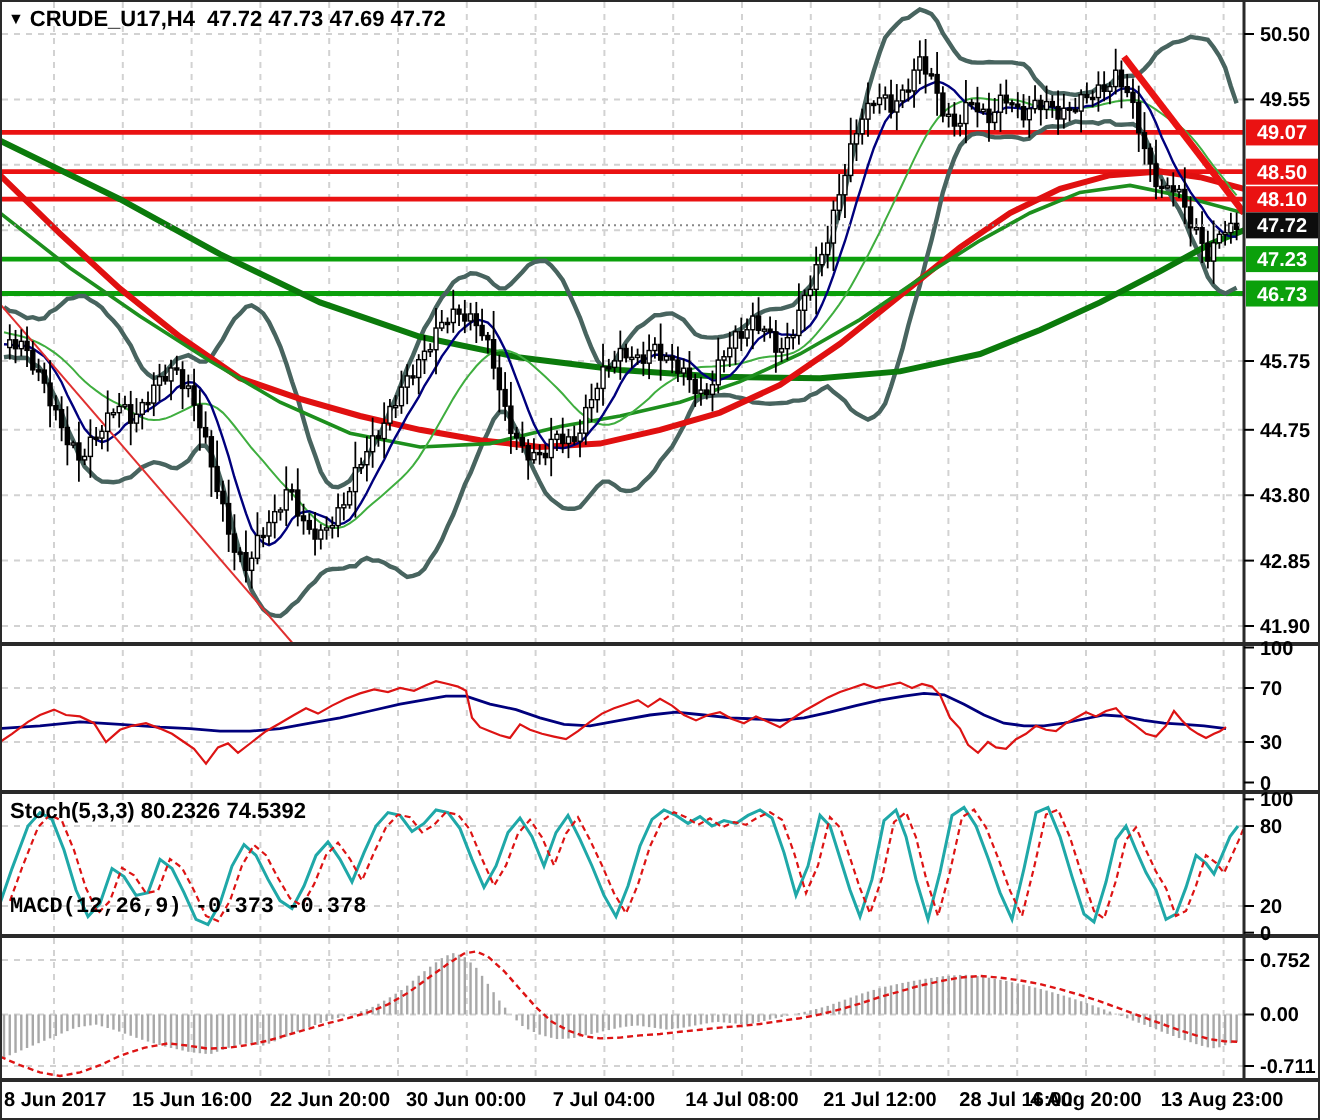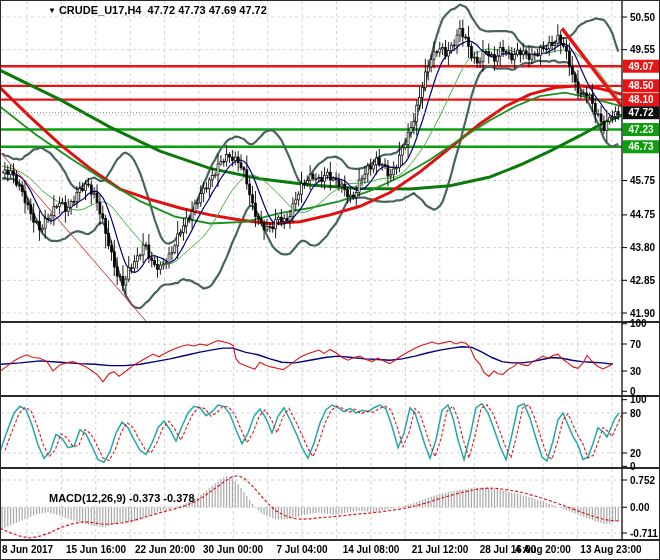--- a/index.html
+++ b/index.html
@@ -1,25 +1,25 @@
 <!DOCTYPE html>
 <html><head>
 <meta charset="utf-8">
 <style>
   html,body{margin:0;padding:0;background:#fff;}
   #root{position:relative;width:660px;height:560px;background:#fff;overflow:hidden;
         font-family:"Liberation Sans",sans-serif;}
   #plot{position:absolute;left:0;top:0;}
   .ovl{position:absolute;color:#000;font-size:11px;font-weight:700;white-space:pre;
-       font-family:"Liberation Sans",sans-serif;margin-left:44px;}
+       font-family:"Liberation Sans",sans-serif;}
   #titlebar{left:4px;top:4px;}
   #titlebar .marker{font-size:8px;vertical-align:1px;margin-right:3px;}
   #rsiLabel{left:5px;top:326px;}
   #stochLabel{left:5px;top:400px;}
-  #macdLabel{left:5px;top:492px;}
+  #macdLabel{left:5px;top:448px;font-family:Liberation Mono, monospace;}
 </style>
 </head>
 <body>
 
 <div id="root">
   <svg id="plot" width="660" height="560">
       <rect x="0" y="0" width="660" height="560" fill="#ffffff"></rect>
       <defs>
         <clipPath id="clipMain">
           <rect x="1" y="1" width="621" height="320"></rect>
@@ -811,14 +811,15 @@
         <text x="233" y="553" text-anchor="middle" font-size="10" font-weight="600" font-family="&quot;Liberation Sans&quot;,sans-serif" fill="#000000">30 Jun 00:00</text>
         <text x="302" y="553" text-anchor="middle" font-size="10" font-weight="600" font-family="&quot;Liberation Sans&quot;,sans-serif" fill="#000000">7 Jul 04:00</text>
         <text x="371" y="553" text-anchor="middle" font-size="10" font-weight="600" font-family="&quot;Liberation Sans&quot;,sans-serif" fill="#000000">14 Jul 08:00</text>
         <text x="440" y="553" text-anchor="middle" font-size="10" font-weight="600" font-family="&quot;Liberation Sans&quot;,sans-serif" fill="#000000">21 Jul 12:00</text>
         <text x="508" y="553" text-anchor="middle" font-size="10" font-weight="600" font-family="&quot;Liberation Sans&quot;,sans-serif" fill="#000000">28 Jul 16:00</text>
         <text x="543" y="553" text-anchor="middle" font-size="10" font-weight="600" font-family="&quot;Liberation Sans&quot;,sans-serif" fill="#000000">4 Aug 20:00</text>
         <text x="611" y="553" text-anchor="middle" font-size="10" font-weight="600" font-family="&quot;Liberation Sans&quot;,sans-serif" fill="#000000">13 Aug 23:00</text>
       </g>
     </svg>
   <div class="ovl" id="titlebar"><span class="marker">▼</span><span>CRUDE_U17,H4  47.72 47.73 47.69 47.72</span></div>
+  <div class="ovl" id="stochLabel">Stoch(5,3,3) 80.2326 74.5392</div>
   <div class="ovl" id="macdLabel">MACD(12,26,9) -0.373 -0.378</div>
 </div>
 
 </body></html>

